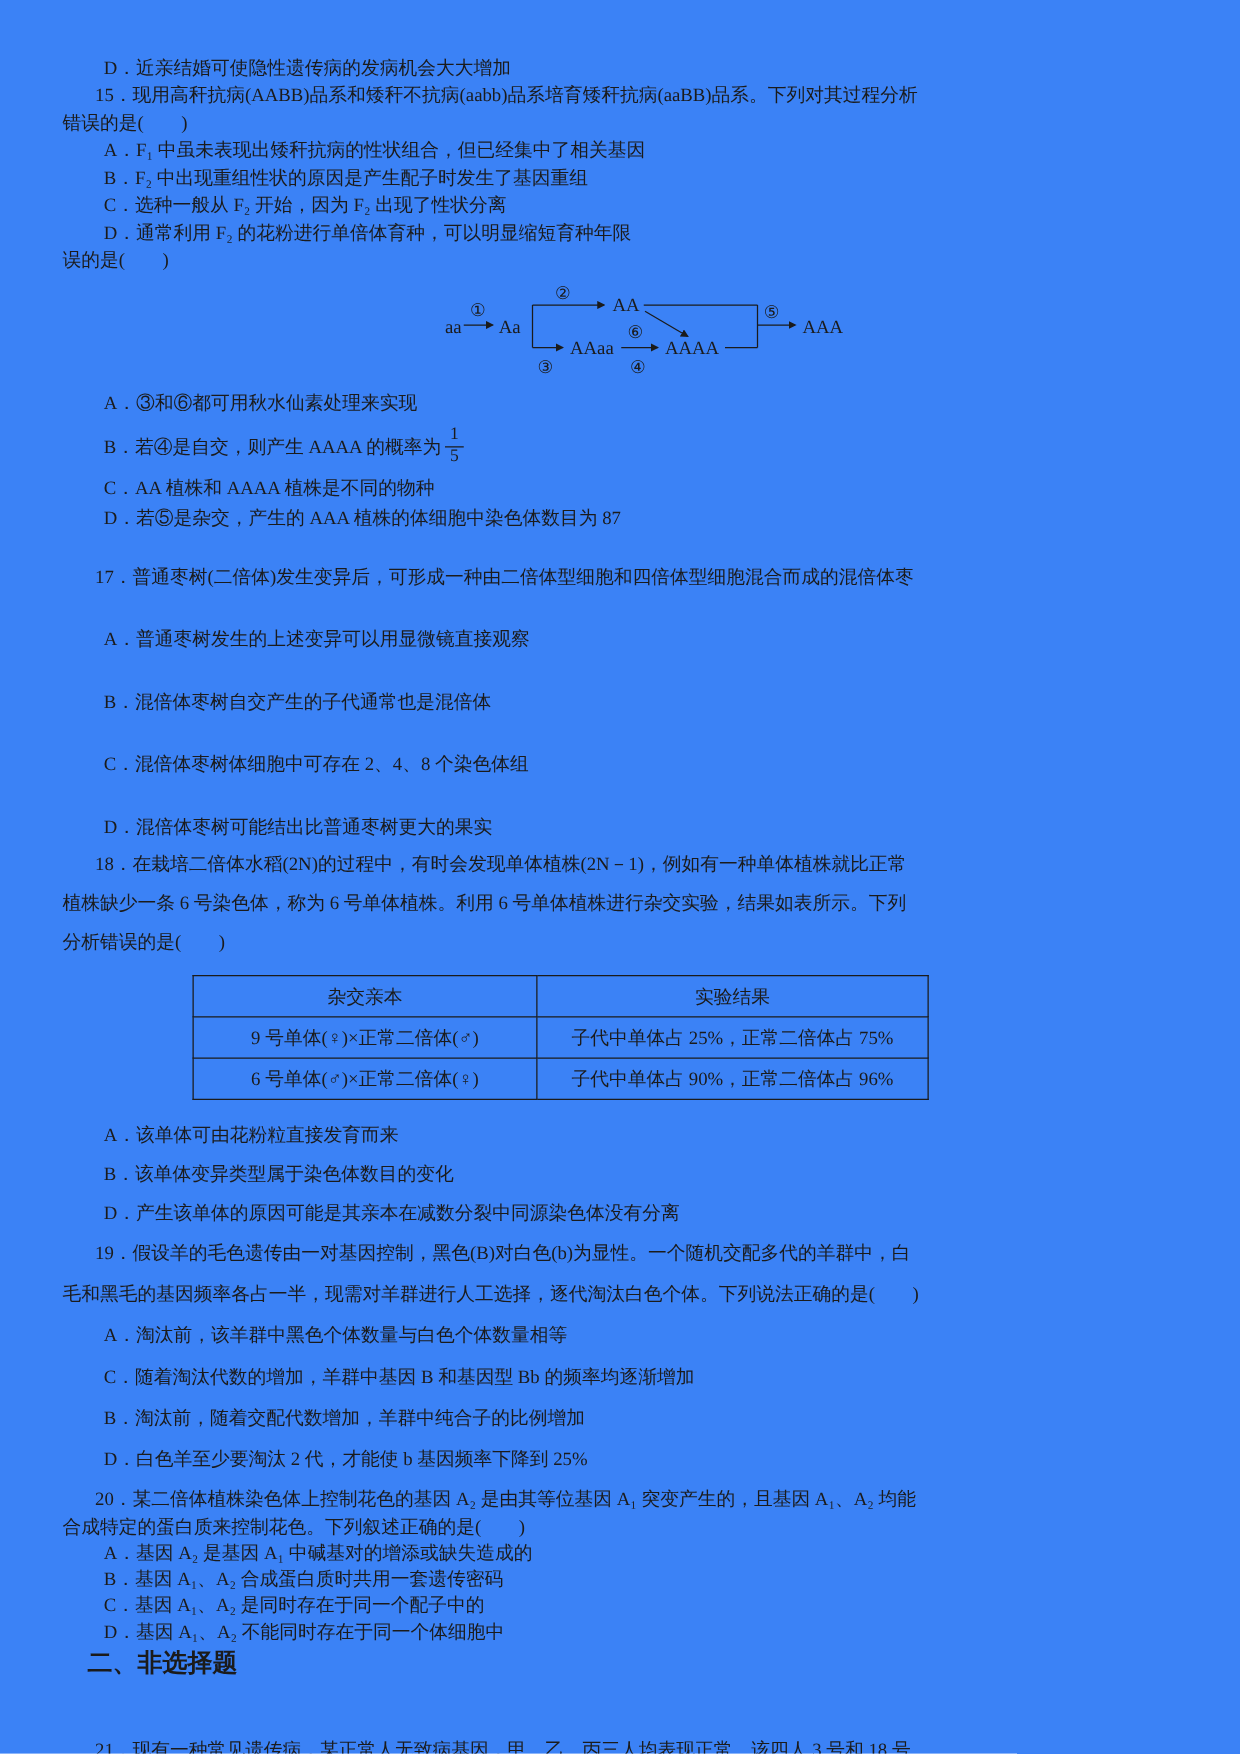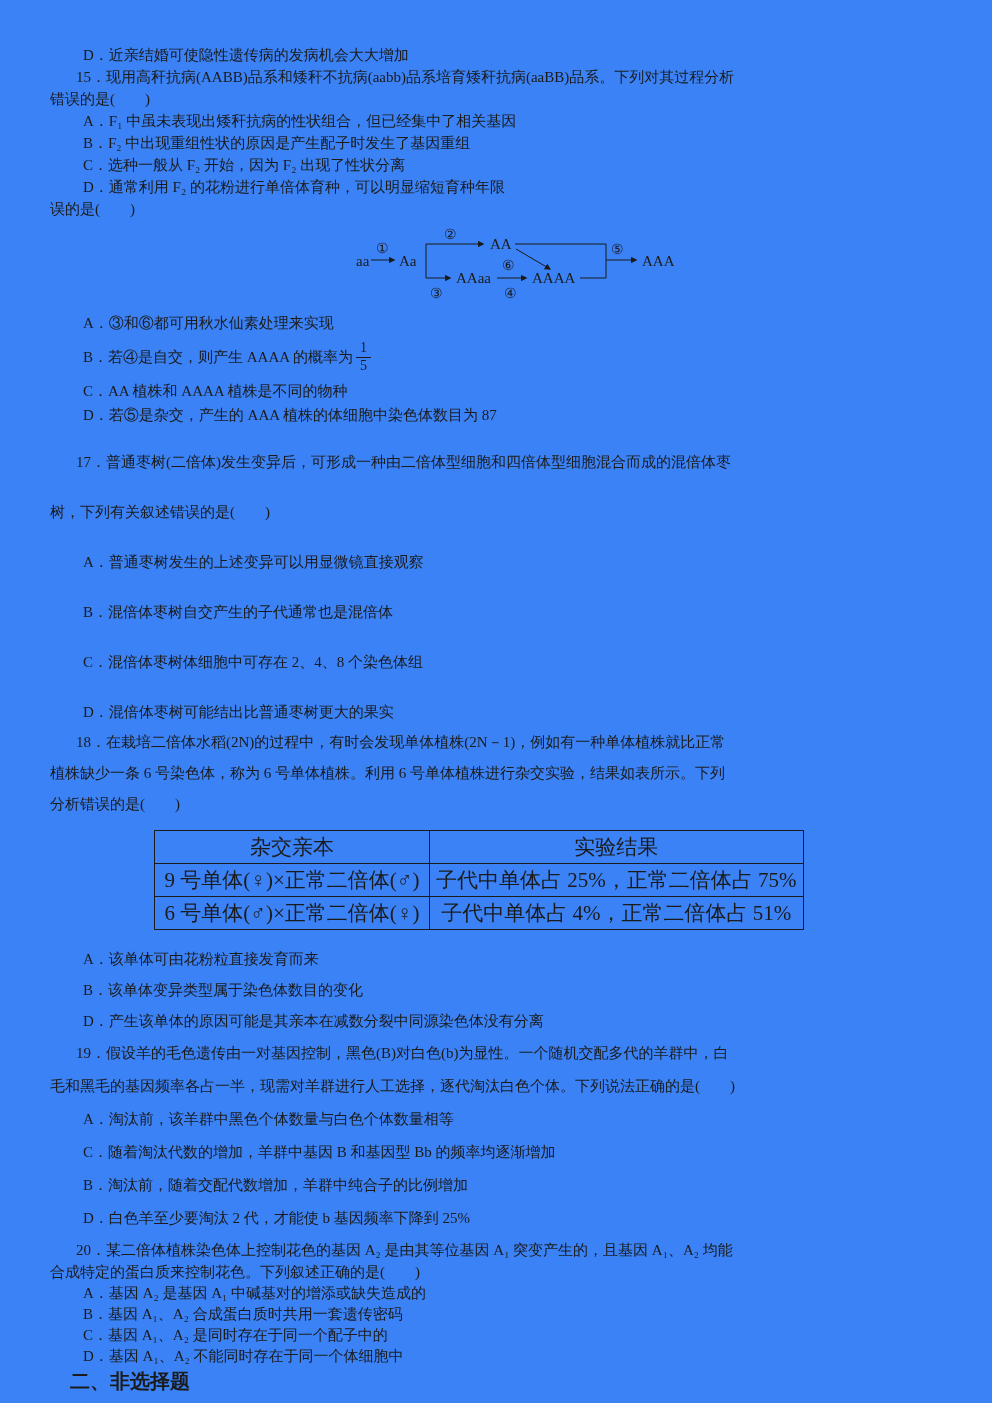--- a/index.html
+++ b/index.html
@@ -19,21 +19,21 @@
   .opt {padding-left: 33px;}
   .diagram {margin: 6px 0 2px 300px; height: 82px;}
   .diagram svg {display:block;}
   .diagram text {font-family: "Liberation Serif", "DejaVu Serif", serif; fill:#1b1b1b;}
   .fracline {display:flex; align-items:center; height:42px; padding-left:33px;}
   .frac {display:inline-flex; flex-direction:column; align-items:center; line-height:1.05; font-size:14px; margin-left:3px;}
   .frac .num {border-bottom:1px solid #1b1b1b; padding:0 4px 1px 4px;}
   .frac .den {padding-top:1px;}
   .qtable {border-collapse:collapse; margin:10px 0 14px 104px; table-layout:fixed;}
   .qtable td {border:1px solid #1b1b1b; text-align:center; vertical-align:middle;
-              height:32px; font-size:21px; padding:0 6px; white-space:nowrap;}
+              height:32px; font-size:15px; padding:0 6px; white-space:nowrap;}
   .qtable .c1 {width:262px;}
   .qtable .c2 {width:300px;}
   .sec-title {font-weight:bold; padding-left:20px; line-height:24px; margin-top:2px;
               font-family:"Liberation Sans","DejaVu Sans",sans-serif; font-size:20px;}
   .q21 {margin-top:48px;}
 </style>
 </head>
 <body>
 
 <div class="page">
@@ -92,21 +92,20 @@
           <span class="num">1</span>
           <span class="den">5</span>
         </span>
     </div>
     <div class="opt" style="line-height:26px;">C．AA 植株和 AAAA 植株是不同的物种</div>
     <div class="opt" style="line-height:23px;">D．若⑤是杂交，产生的 AAA 植株的体细胞中染色体数目为 87</div>
   </div>
 
   <div class="group lh30">
     <div class="q-first">17．普通枣树(二倍体)发生变异后，可形成一种由二倍体型细胞和四倍体型细胞混合而成的混倍体枣</div>
-    <div>树，下列有关叙述错误的是(　　)</div>
     <div class="opt">A．普通枣树发生的上述变异可以用显微镜直接观察</div>
     <div class="opt">B．混倍体枣树自交产生的子代通常也是混倍体</div>
     <div class="opt">C．混倍体枣树体细胞中可存在 2、4、8 个染色体组</div>
     <div class="opt">D．混倍体枣树可能结出比普通枣树更大的果实</div>
   </div>
 
   <div class="group lh31">
     <div class="q-first">18．在栽培二倍体水稻(2N)的过程中，有时会发现单体植株(2N－1)，例如有一种单体植株就比正常</div>
     <div>植株缺少一条 6 号染色体，称为 6 号单体植株。利用 6 号单体植株进行杂交实验，结果如表所示。下列</div>
     <div>分析错误的是(　　)</div>
@@ -117,21 +116,21 @@
       <tr>
         <td class="c1">杂交亲本</td>
         <td class="c2">实验结果</td>
       </tr>
       <tr>
         <td class="c1">9 号单体(♀)×正常二倍体(♂)</td>
         <td class="c2">子代中单体占 25%，正常二倍体占 75%</td>
       </tr>
       <tr>
         <td class="c1">6 号单体(♂)×正常二倍体(♀)</td>
-        <td class="c2">子代中单体占 4%，正常二倍体占 51%</td>
+        <td class="c2">子代中单体占 90%，正常二倍体占 96%</td>
       </tr>
     </tbody>
   </table>
 
   <div class="group lh31">
     <div class="opt">A．该单体可由花粉粒直接发育而来</div>
     <div class="opt">B．该单体变异类型属于染色体数目的变化</div>
     <div class="opt">D．产生该单体的原因可能是其亲本在减数分裂中同源染色体没有分离</div>
   </div>
 

